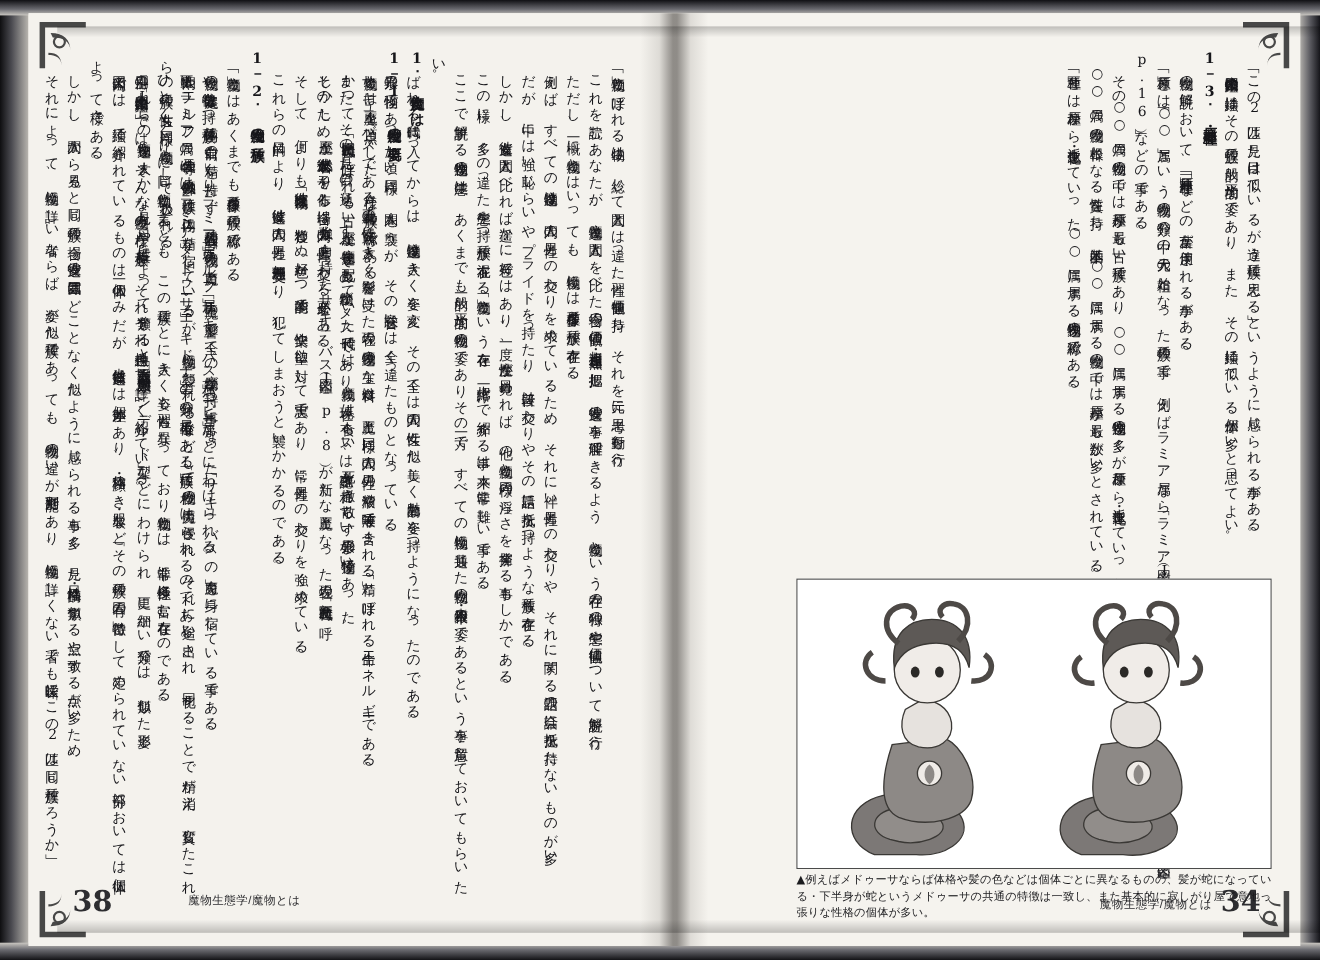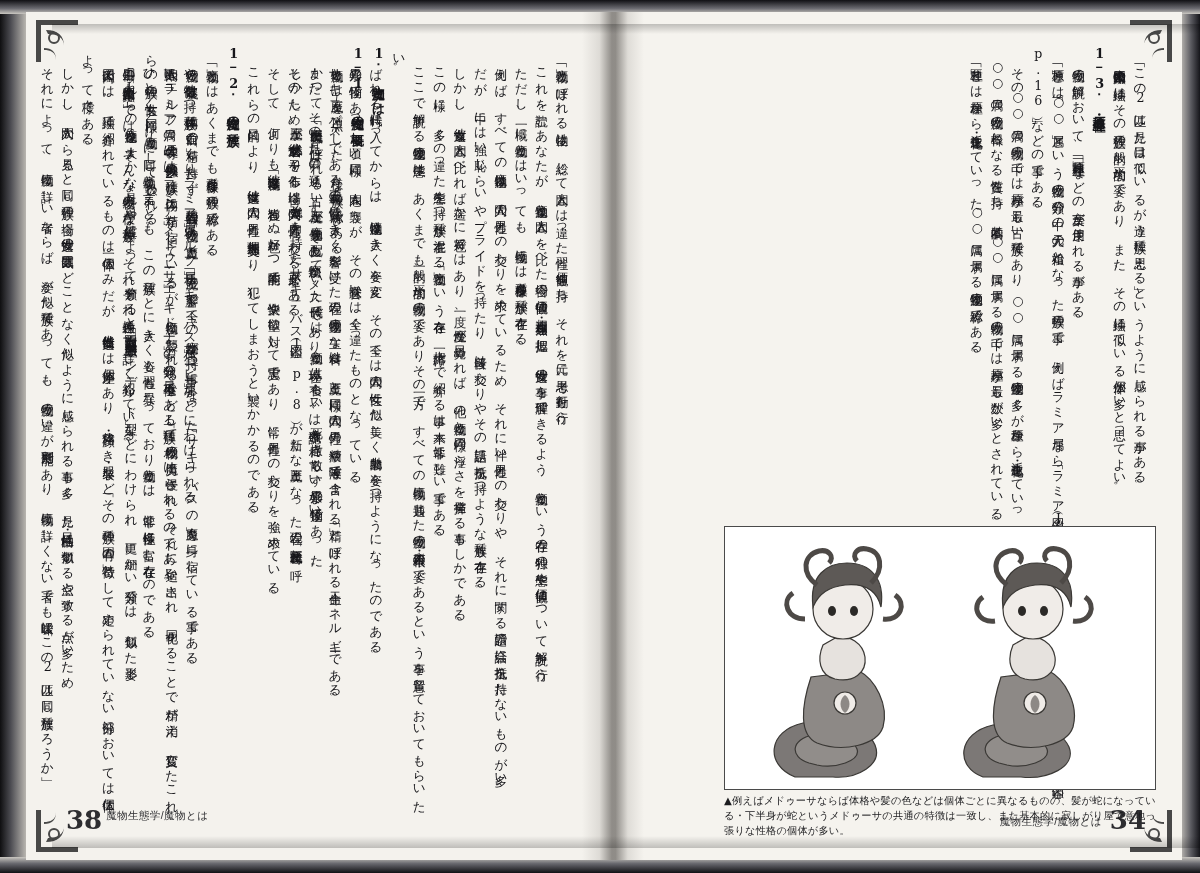--- a/index.html
+++ b/index.html
@@ -116,33 +116,33 @@
     font-size: 10.2px;
     line-height: 1.45;
     color: #1b1b1e;
     letter-spacing: 0.02em;
     text-align: justify;
   }
 
   
   .folio-left {
     position: absolute; left: 40px; bottom: 28px;
-    display: flex; align-items: flex-start; gap: 4px;
+    display: flex; align-items: center; gap: 26px;
   }
   .folio-right {
     position: absolute; right: 36px; bottom: 28px;
     display: flex; align-items: flex-end; gap: 8px; flex-direction: row-reverse;
   }
   .folio-num {
     font-family: "DejaVu Serif", "Liberation Serif", serif;
     font-size: 26px; font-weight: bold; color: #2d2d30; line-height: 0.9;
   }
   .folio-text {
     font-family: Liberation Sans, sans-serif;
-    font-size: 10.5px; color: #2d2d30; padding-bottom: 3px; letter-spacing: 0.04em;
+    font-size: 10.5px; color: #2d2d30; padding-bottom: 3px; letter-spacing: 0.04em; margin-left: 43px;
   }
   .page-shadow-top {
     position: absolute; left: 26px; top: 12px; width: 1156px; height: 10px;
     background: linear-gradient(to bottom, rgba(0,0,0,0.22), rgba(0,0,0,0));
     pointer-events: none;
   }
   .page-shadow-bottom {
     position: absolute; left: 26px; bottom: 12px; width: 1156px; height: 12px;
     background: linear-gradient(to top, rgba(0,0,0,0.22), rgba(0,0,0,0));
     pointer-events: none;

